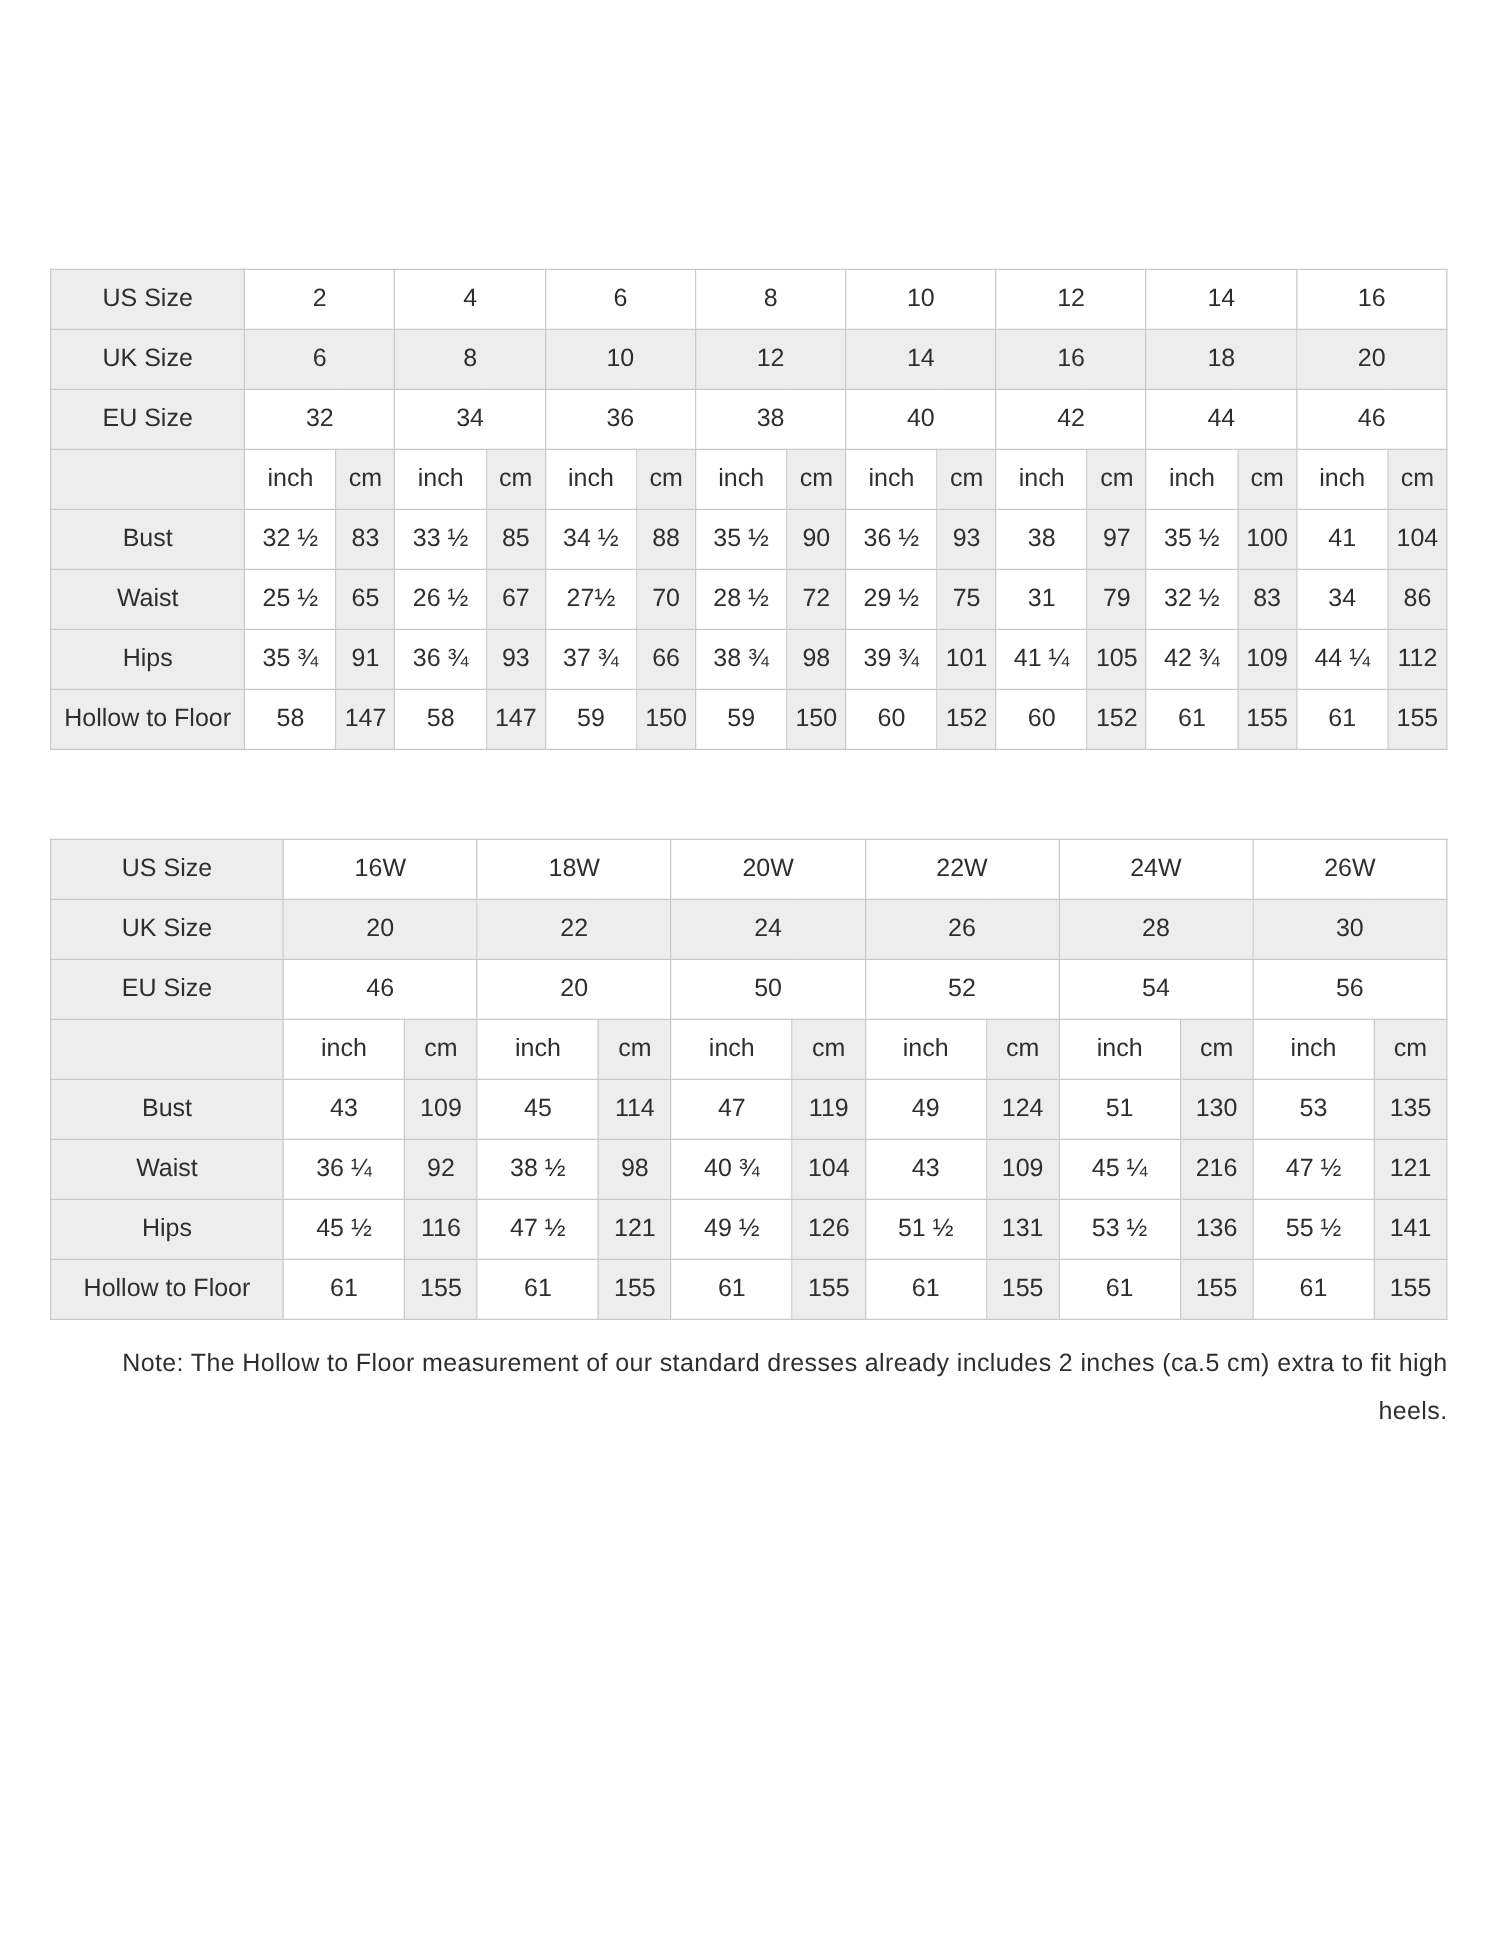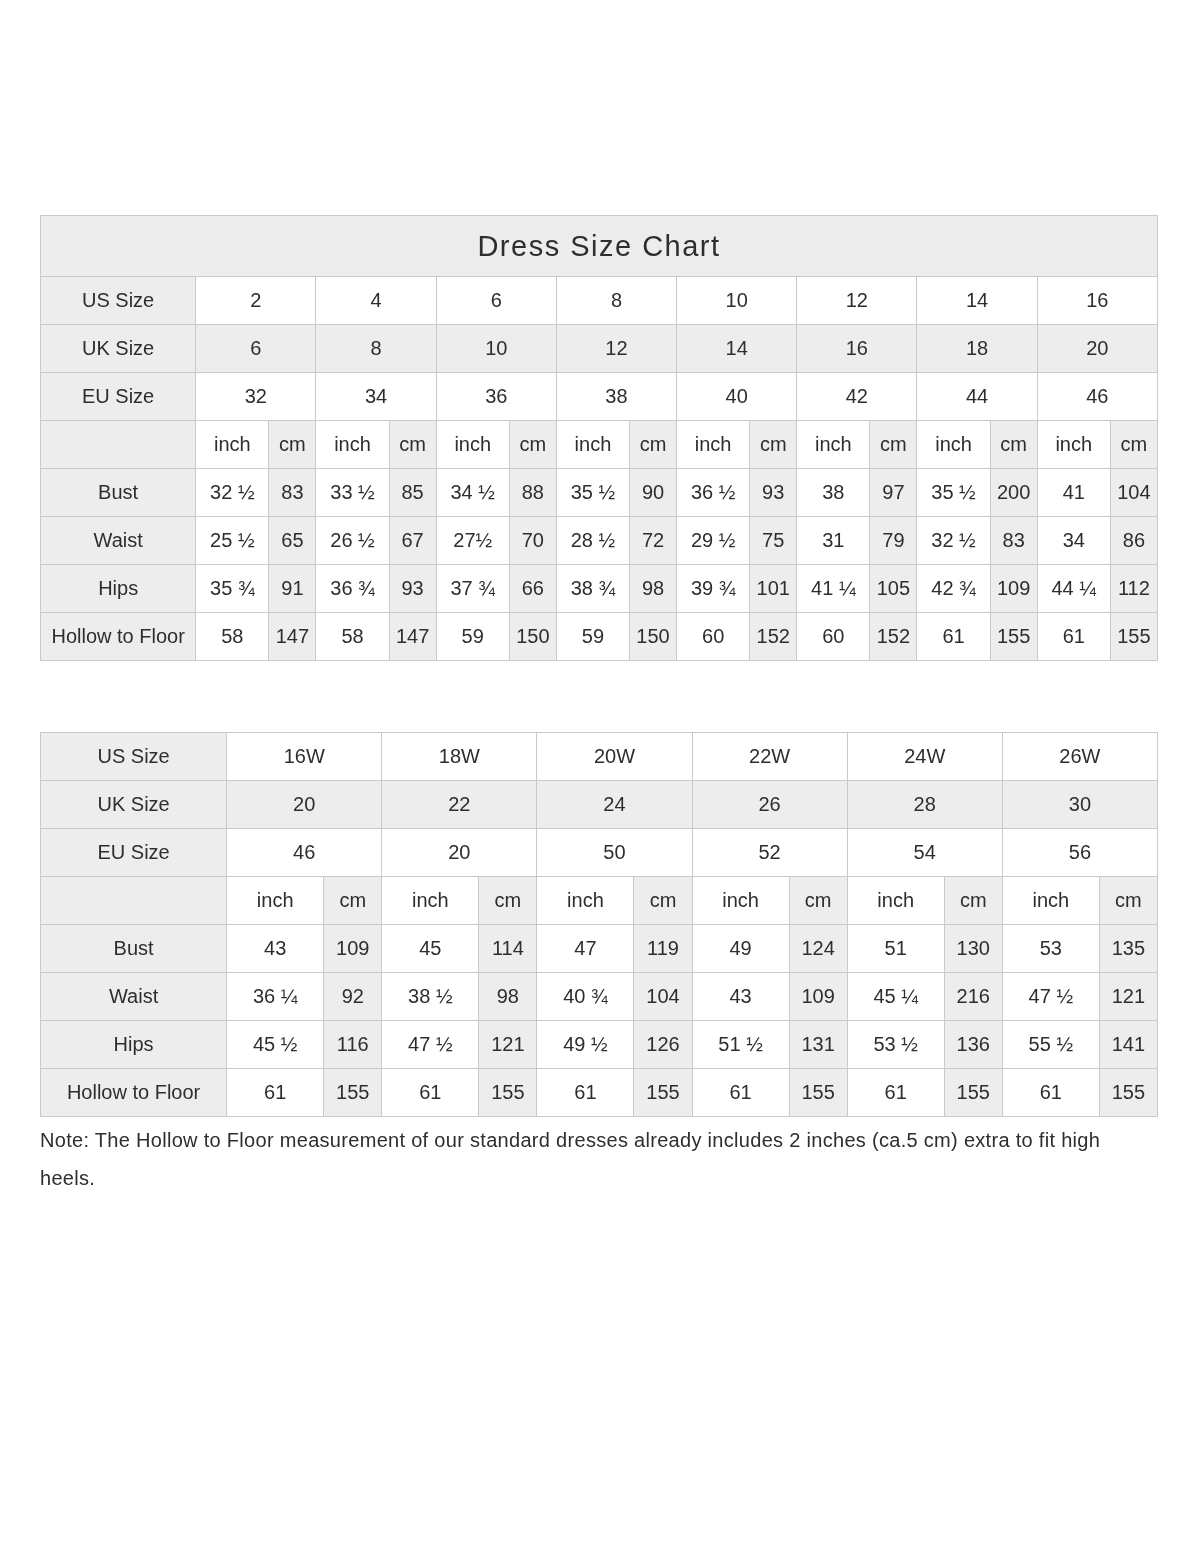--- a/index.html
+++ b/index.html
@@ -29,21 +29,21 @@
   table.size-table td.title-cell{
     height:61px;
     font-size:29px;
     letter-spacing:1.5px;
     background:var(--shade);
   }
   table.size-table td.lbl{background:var(--shade);margin-left:44px;}
   table.size-table td.shade{background:var(--shade);}
   table.size-table td.plain{background:#ffffff;}
   table.plus{margin-top:71px;}
-  .note{margin-top:4px;width:1118px;}
+  .note{margin-top:16px;width:1118px;text-align:right;}
   .note p{
     margin:0;
     font-size:20px;
     line-height:38px;
     letter-spacing:0.3px;
     color:var(--text);
   }
 </style>
 </head>
 <body>
@@ -65,23 +65,20 @@
           <col style="width: 73px;">
           <col style="width: 47px;">
           <col style="width: 73px;">
           <col style="width: 47px;">
           <col style="width: 73px;">
           <col style="width: 47px;">
           <col style="width: 73px;">
           <col style="width: 47px;">
         </colgroup>
         <tbody>
-          <tr>
-            <td class="title-cell" colspan="17">Dress Size Chart</td>
-          </tr>
           <tr>
             <td class="lbl">US Size</td>
             <td class="plain" colspan="2">2</td>
             <td class="plain" colspan="2">4</td>
             <td class="plain" colspan="2">6</td>
             <td class="plain" colspan="2">8</td>
             <td class="plain" colspan="2">10</td>
             <td class="plain" colspan="2">12</td>
             <td class="plain" colspan="2">14</td>
             <td class="plain" colspan="2">16</td>
@@ -135,21 +132,21 @@
             <td class="shade">85</td>
             <td class="plain">34 ½</td>
             <td class="shade">88</td>
             <td class="plain">35 ½</td>
             <td class="shade">90</td>
             <td class="plain">36 ½</td>
             <td class="shade">93</td>
             <td class="plain">38</td>
             <td class="shade">97</td>
             <td class="plain">35 ½</td>
-            <td class="shade">200</td>
+            <td class="shade">100</td>
             <td class="plain">41</td>
             <td class="shade">104</td>
           </tr>
           <tr>
             <td class="lbl">Waist</td>
             <td class="plain">25 ½</td>
             <td class="shade">65</td>
             <td class="plain">26 ½</td>
             <td class="shade">67</td>
             <td class="plain">27½</td>

